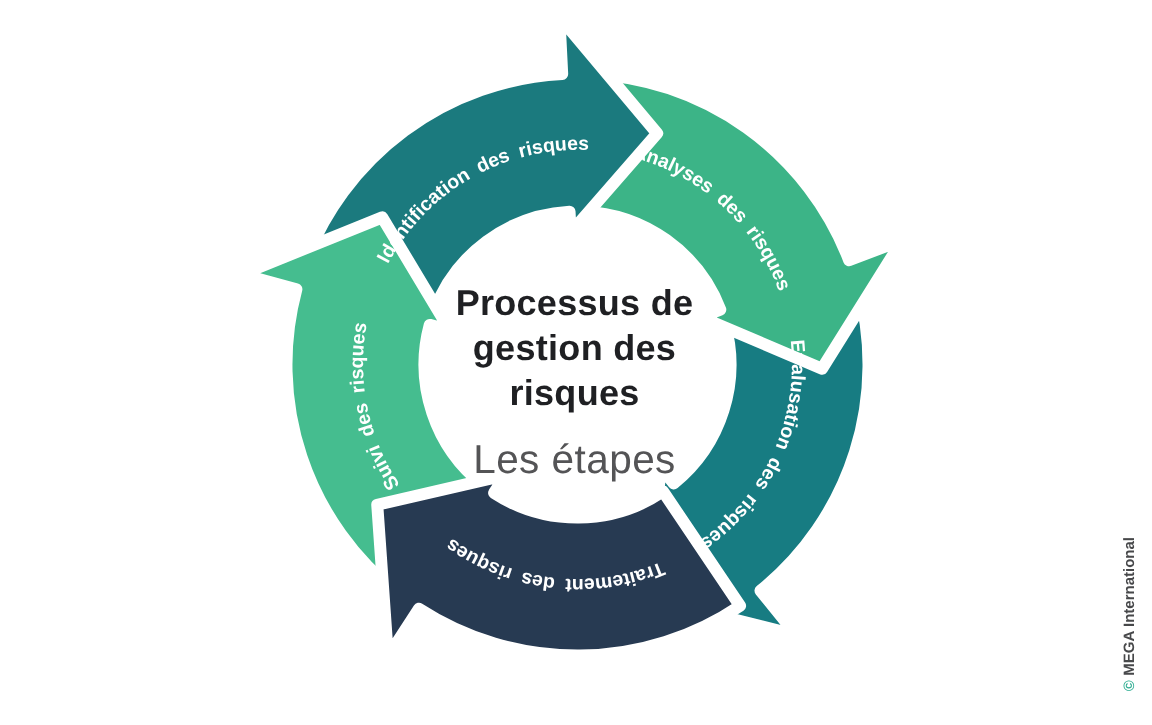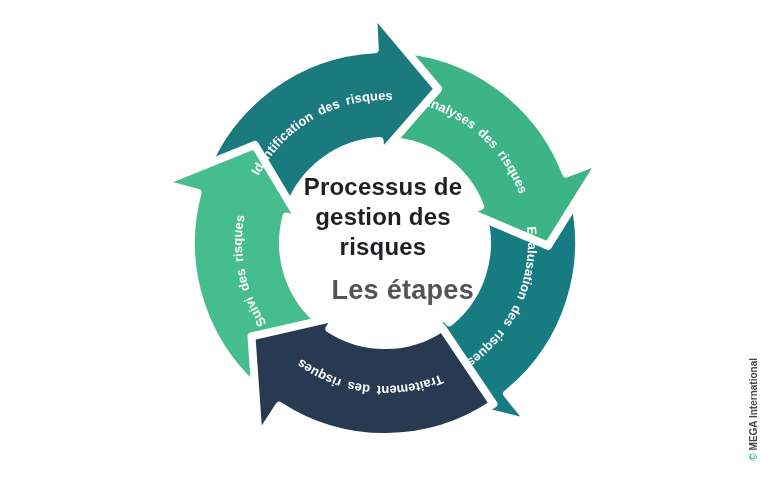--- a/index.html
+++ b/index.html
@@ -31,39 +31,38 @@
     font-weight: bold;
     fill: #ffffff;
     text-anchor: middle;
     dominant-baseline: central;
     letter-spacing: 0.2px;
     word-spacing: 3px;
   }
   .center-text {
     position: absolute;
     left: 292px;
-    top: 172px;
+    top: 188px;
     width: 182px;
     text-align: center;
   }
   .center-title {
     font-size: 24px;
     line-height: 30px;
     font-weight: bold;
     color: #1f2023;
     letter-spacing: 0.2px;
   }
   .center-subtitle {
     margin-top: 13px;
     font-size: 27px;
     line-height: 31px;
-    font-weight: 700;
+    font-weight: 400;
     color: #545456;
     letter-spacing: 0.3px;
-    text-align: right;
   }
   .copyright {
     position: absolute;
     top: 346px;
     right: 8px;
     transform: rotate(-90deg);
     transform-origin: bottom right;
     white-space: nowrap;
     font-size: 10px;
     font-weight: bold;

